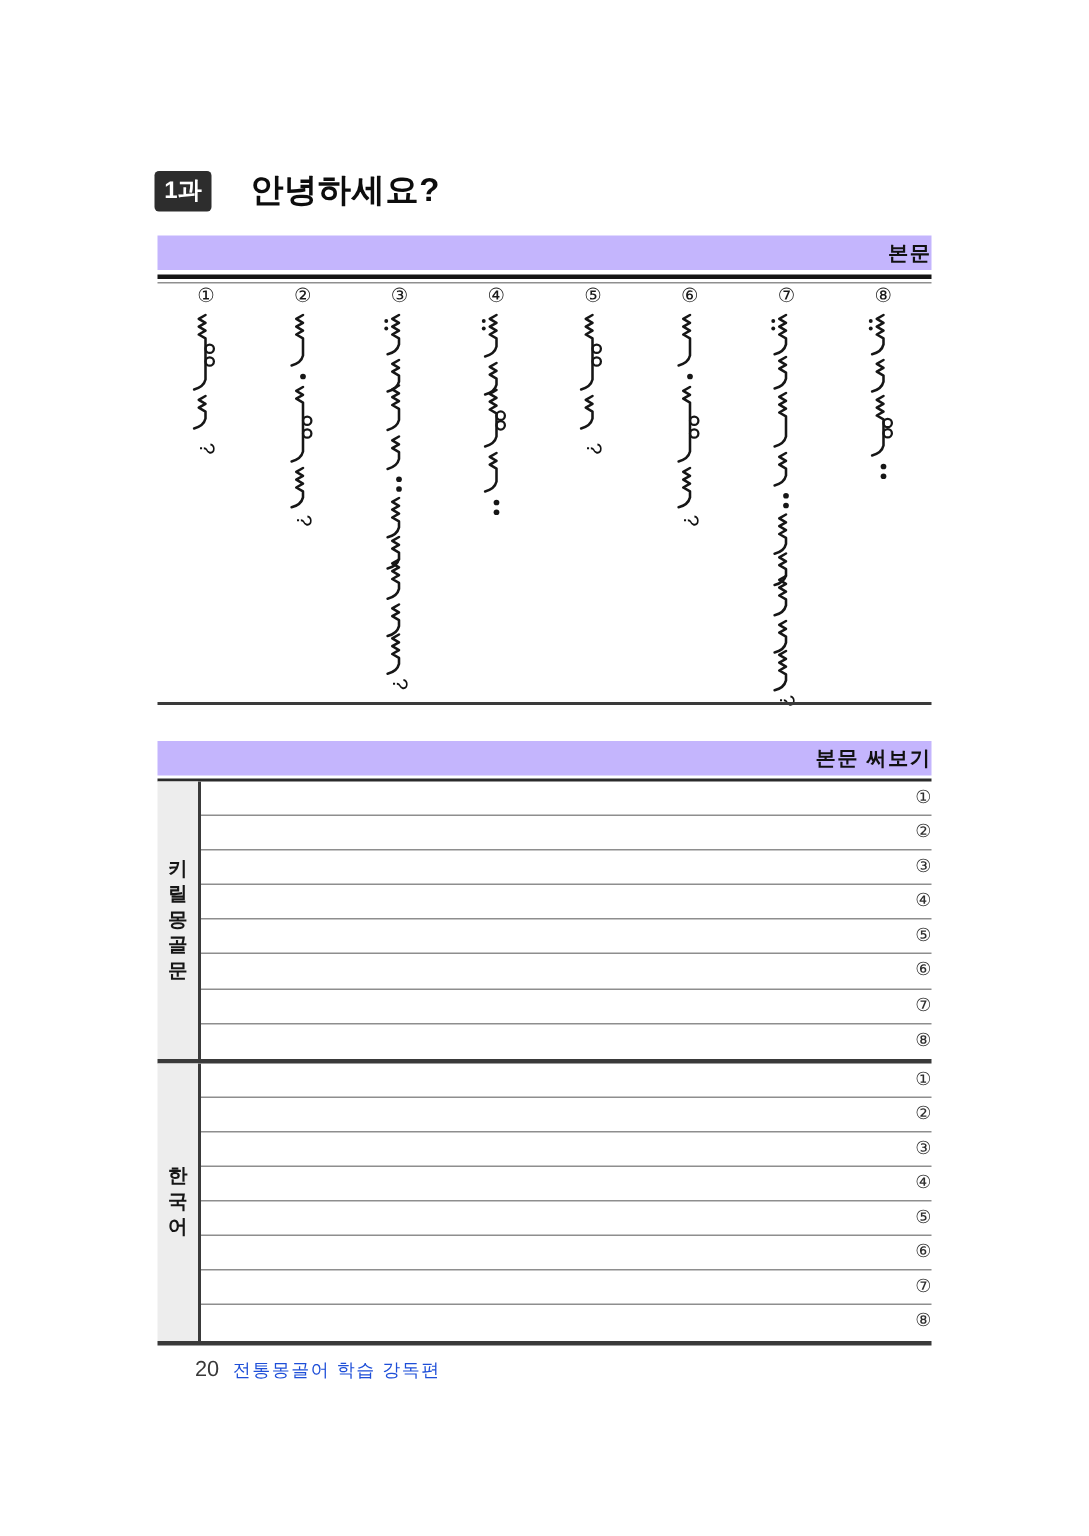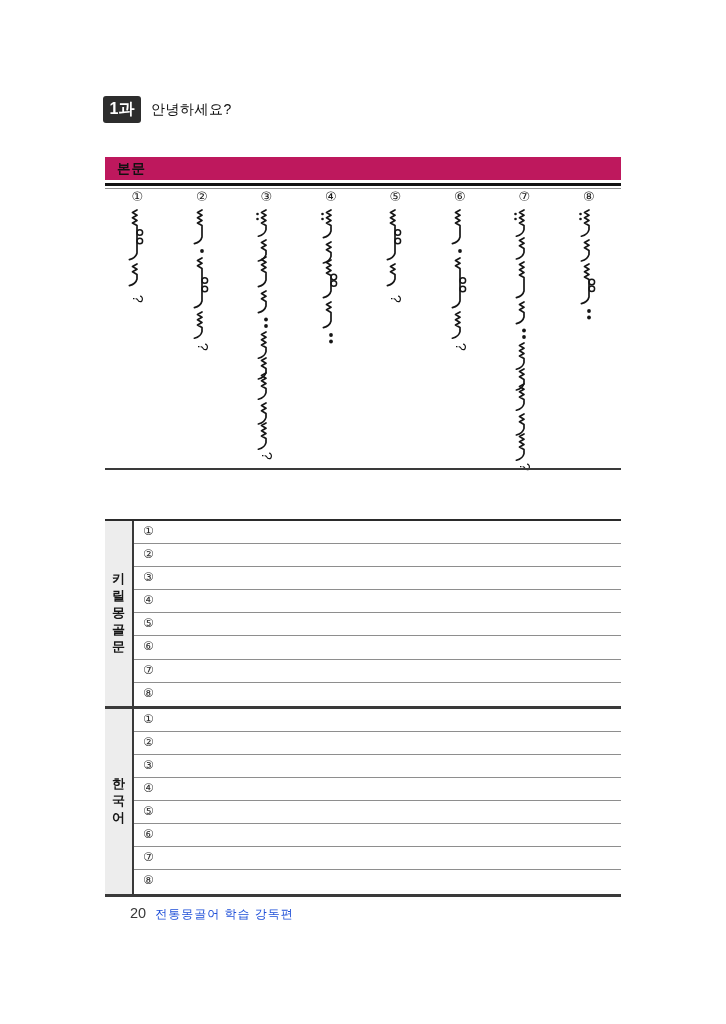--- a/index.html
+++ b/index.html
@@ -1,31 +1,32 @@
 <!DOCTYPE html>
 <html><head>
 <meta charset="utf-8">
 <style>
   html,body{margin:0;padding:0;background:#ffffff;}
   .page{
     position:relative;width:726px;height:1024px;background:#ffffff;
     font-family:"Liberation Sans","DejaVu Sans",sans-serif;color:#111;
     overflow:hidden;
+    text-align:right;
   }
   
   .title-row{position:absolute;left:103px;top:96px;display:flex;align-items:center;gap:10px;}
   .lesson-badge{
     display:inline-flex;align-items:center;justify-content:center;
     min-width:38px;height:27px;background:#2d2d2d;color:#fff;
     font-weight:bold;font-size:16px;border-radius:3px;padding:0 2px;box-sizing:border-box;
   }
-  .lesson-title{margin:0;font-size:14px;font-weight:normal;letter-spacing:0.5px;color:#0d0d0d;}
+  .lesson-title{margin:16px;font-size:22px;font-weight:bold;letter-spacing:0.5px;color:#0d0d0d;}
   
   .bar{
-    position:absolute;left:105px;width:516px;height:23px;background:#be185d;
+    position:absolute;left:105px;width:516px;height:23px;background:#c4b5fd;
     font-size:13.5px;font-weight:bold;line-height:23px;padding-left:12px;
     box-sizing:border-box;color:#111;letter-spacing:1px;
   }
   .bar-main{top:157px;}
   .bar-practice{top:494px;}
   .rule-double{
     position:absolute;left:105px;top:183px;width:516px;height:2px;
     border-top:3px solid #141414;border-bottom:1px solid #8f8f8f;
   }
   .rule-bottom{position:absolute;left:105px;top:468px;width:516px;border-top:2px solid #3a3a3a;}
@@ -181,20 +182,21 @@
           <circle cx="17.8" cy="74" r="2.8" stroke="#161616" stroke-width="1.5" fill="none"></circle>
           <circle cx="17.8" cy="80.8" r="2.8" stroke="#161616" stroke-width="1.5" fill="none"></circle>
           <circle cx="15" cy="103" r="1.9" fill="#161616"></circle>
           <circle cx="15" cy="109.5" r="1.9" fill="#161616"></circle>
         </svg>
       </div>
     </div>
 
   <div class="rule-bottom"></div>
 
+  <div class="bar bar-practice">본문 써보기</div>
 
   <div class="practice-table" id="practice-table">
       <div class="p-group first">
         <div class="p-label">
           <span>키</span>
           <span>릴</span>
           <span>몽</span>
           <span>골</span>
           <span>문</span>
         </div>

